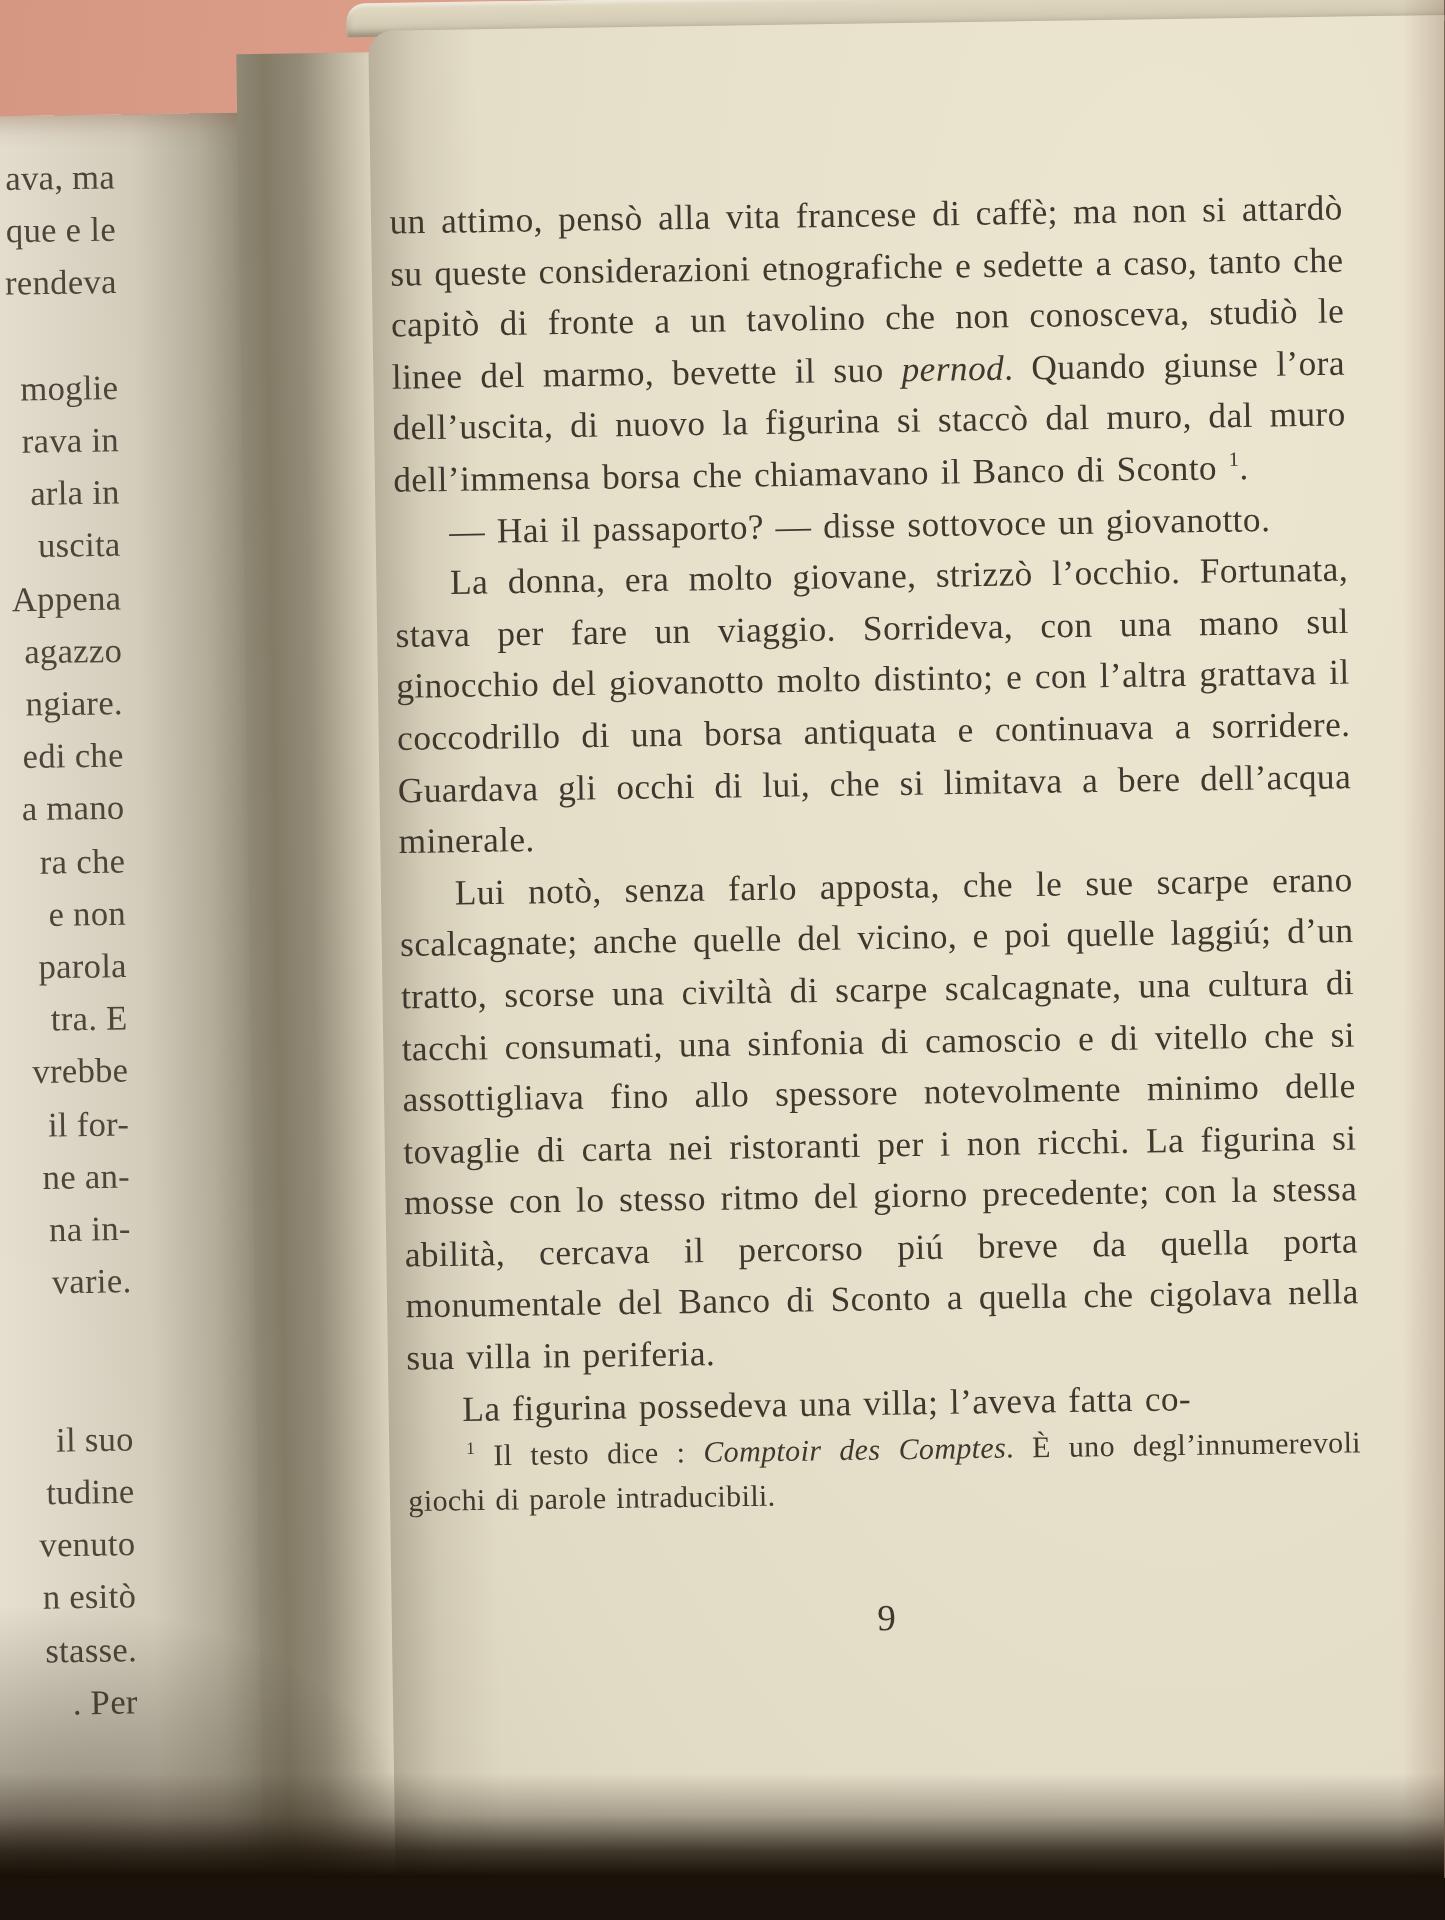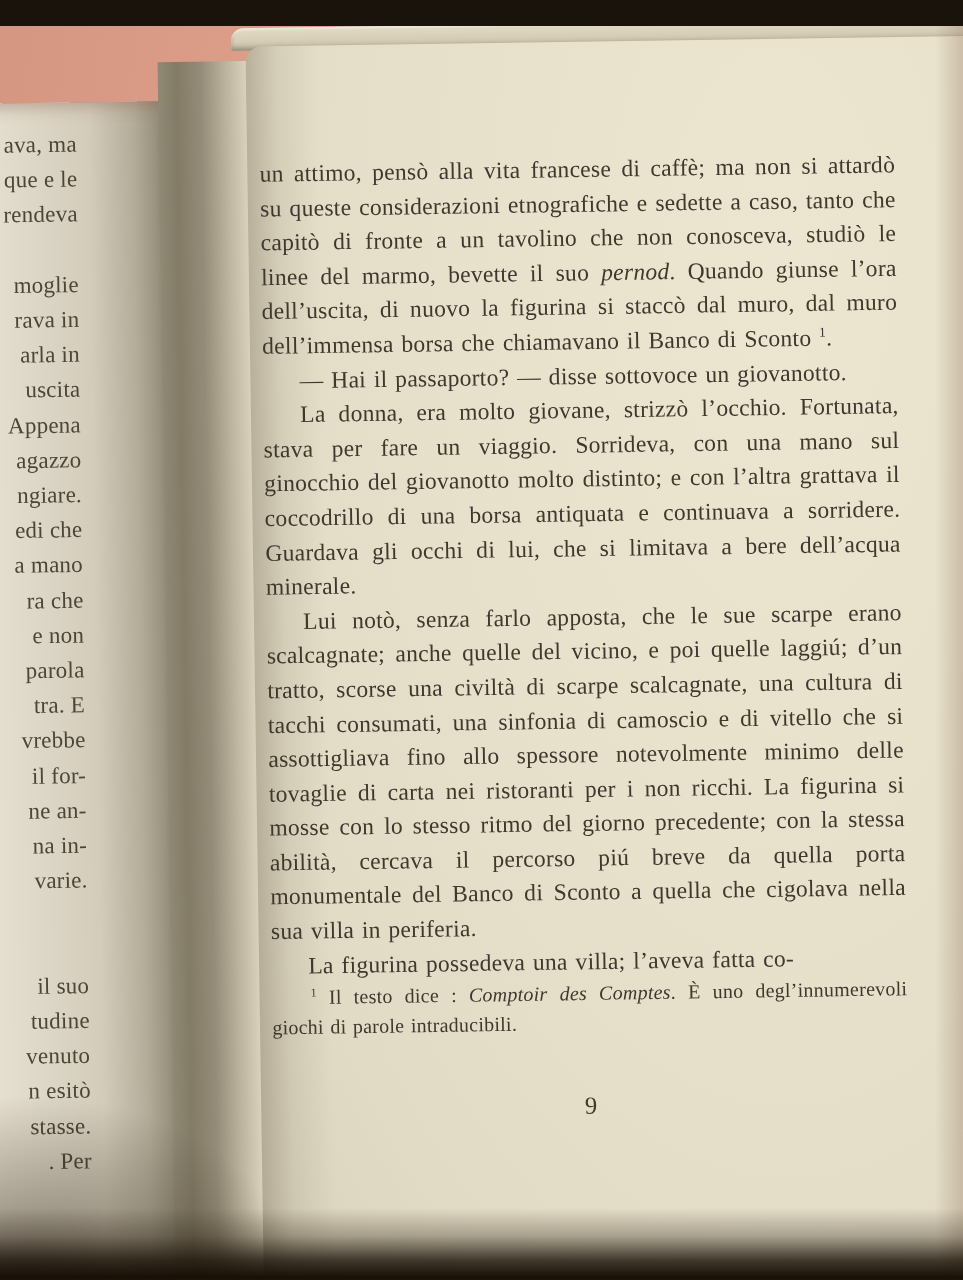--- a/index.html
+++ b/index.html
@@ -7,21 +7,20 @@
     width: 963px; height: 1280px;
     overflow: hidden;
     background: #1a130b;
     font-family: "Liberation Serif", "DejaVu Serif", serif;
   }
   .photo {
     position: relative;
     width: 963px; height: 1252px;
     overflow: hidden;
     background: linear-gradient(96deg, #cd927e 0%, #d59682 0%, #e0a28d 40%, #ecb29b 100%);
-    margin-top: 26px;
   }
   .book {
     position: absolute; inset: 0;
     transform: rotate(-0.85deg) scale(1.025);
     transform-origin: 50% 50%;
   }
   
   .left-page {
     position: absolute;
     left: -12px; top: 84px;

